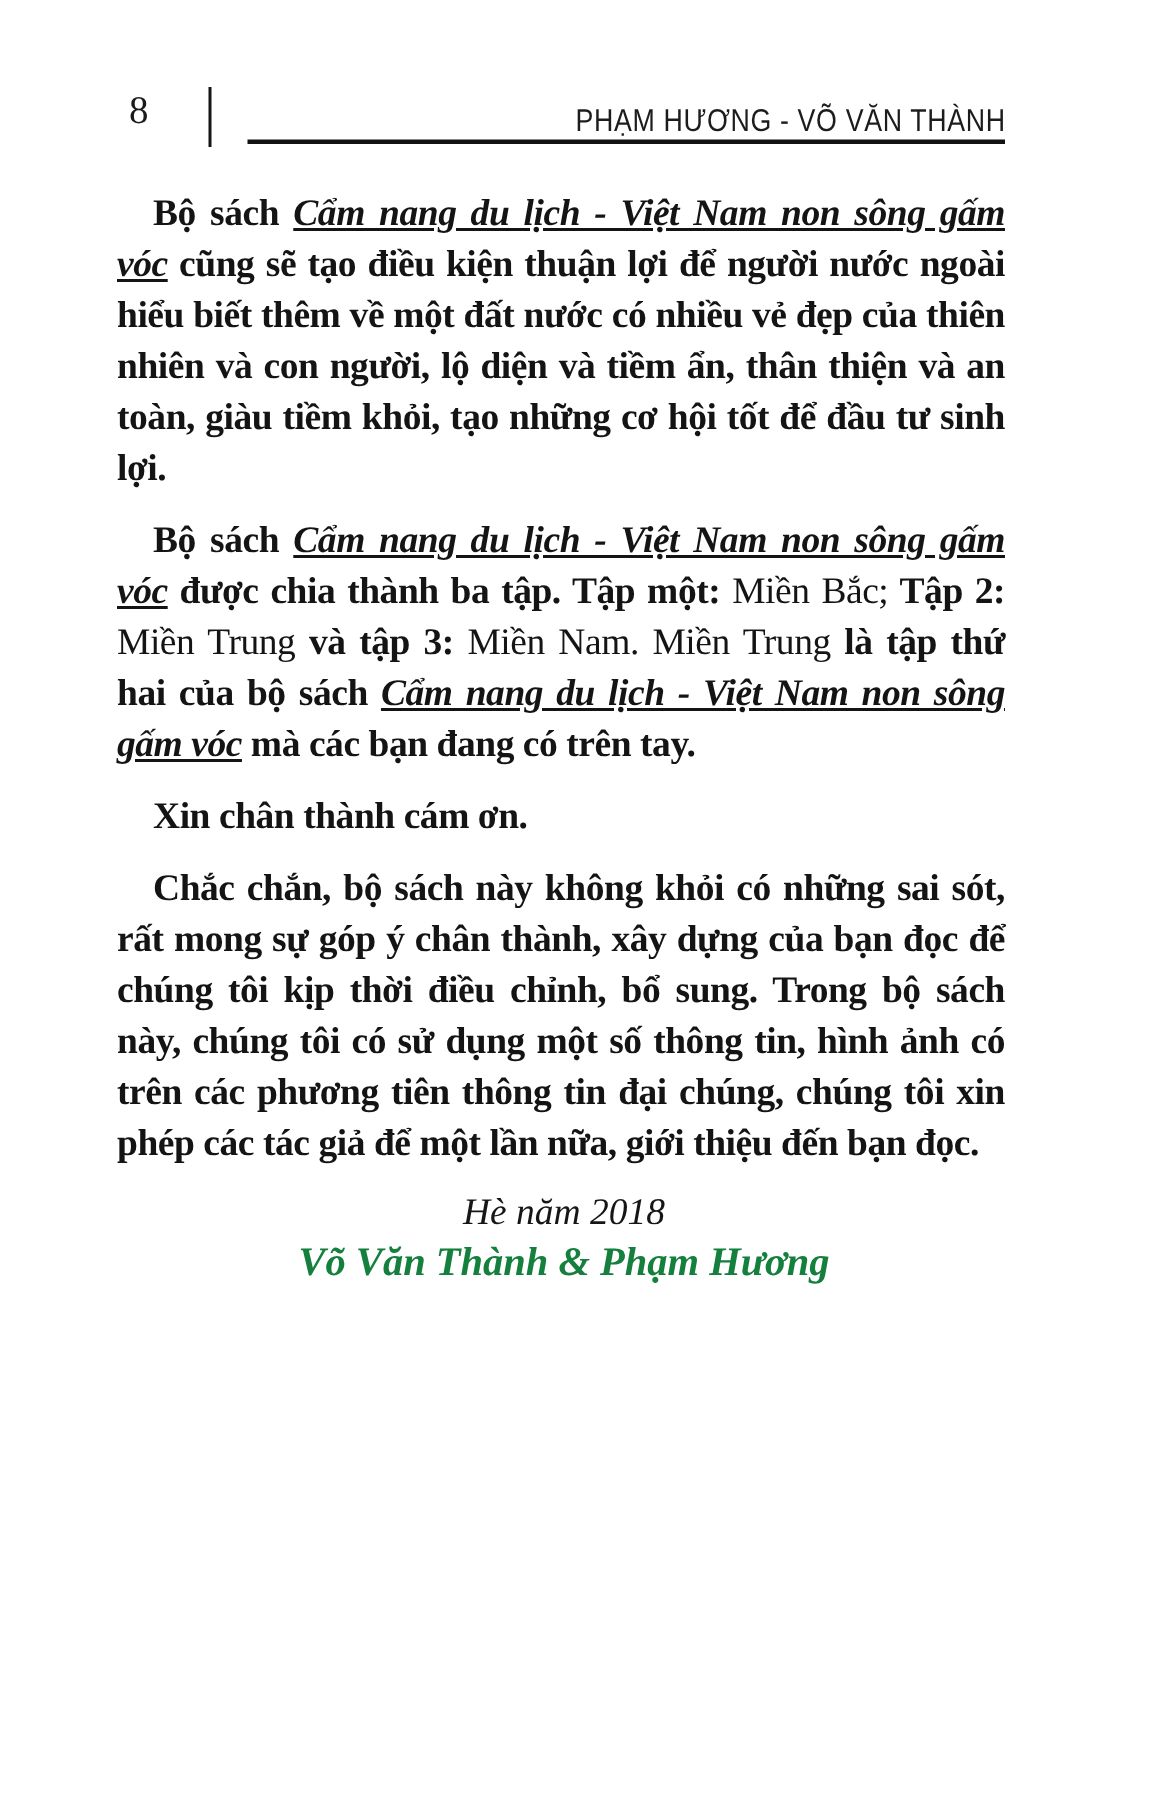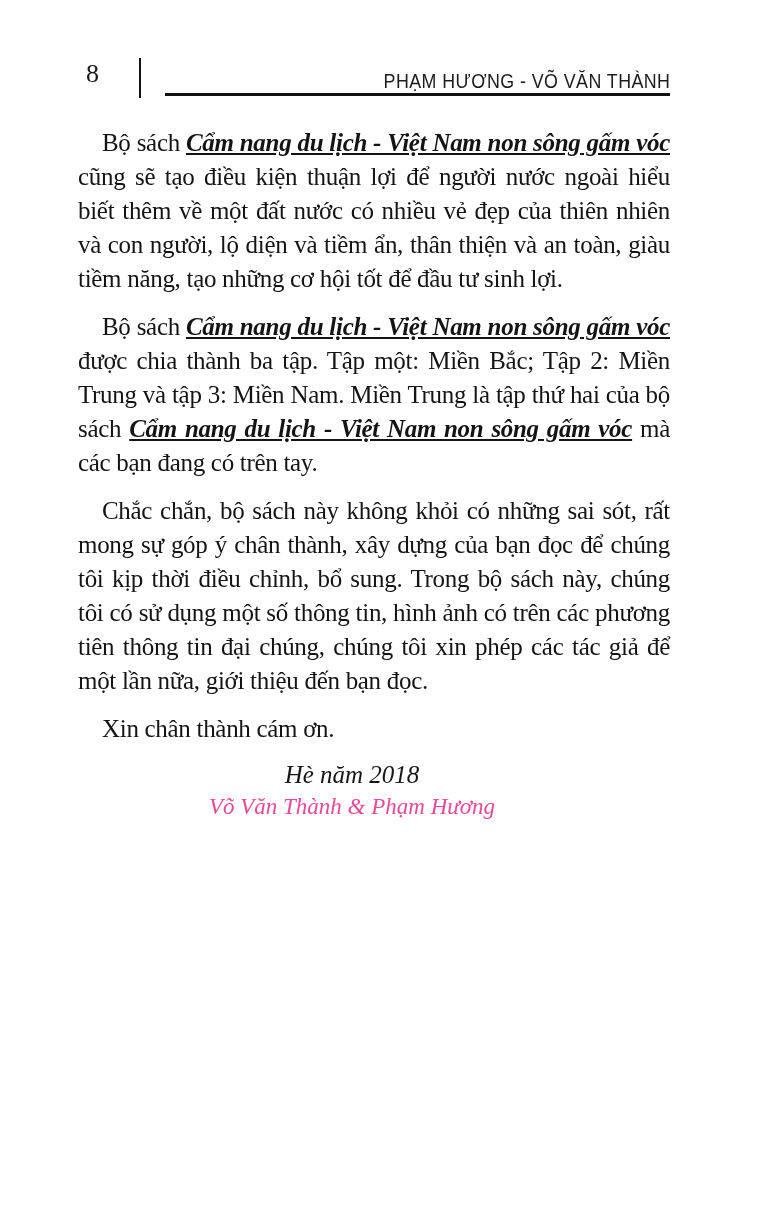--- a/index.html
+++ b/index.html
@@ -67,63 +67,63 @@
   }
   p.para {
     margin: 0 0 14px 0;
     font-size: 25px;
     letter-spacing: -0.3px;
     line-height: 34px;
     text-align: justify;
     text-indent: 24px;
     color: #141414;
   }
-  .rm { font-style: normal; font-weight: normal; }
+  .rm { font-style: normal; font-weight: bold; }
   .it { }
   .bi { font-style: italic; font-weight: bold; text-decoration: underline; }
 
   
   .signature {
     margin-top: 12px;
-    margin-left: 94px;
+    margin-left: 118px;
     width: 360px;
     text-align: center;
   }
   .sig-date {
     font-style: italic;
     font-size: 25px;
     line-height: 30px;
     color: #161616;
   }
   .sig-authors {
     font-style: italic;
-    font-weight: normal;
-    font-size: 23px;
+    font-weight: bold;
+    font-size: 27px;
     line-height: 34px;
-    color: #ec4899;
+    color: #15803d;
   }
 </style>
 </head>
 <body>
 
 <div class="page">
 
   <div>
     <div class="page-number">8</div>
     <div class="header-divider-bar"></div>
     <div class="running-title">PHẠM HƯƠNG - VÕ VĂN THÀNH</div>
     <div class="header-rule"></div>
   </div>
 
   <div class="main">
     <div id="paragraphs">
-        <p class="para"><span class="rm">Bộ sách </span><span class="bi">Cẩm nang du lịch - Việt Nam non sông gấm vóc</span><span class="rm"> cũng sẽ tạo điều kiện thuận lợi để người nước ngoài hiểu biết thêm về một đất nước có nhiều vẻ đẹp của thiên nhiên và con người, lộ diện và tiềm ẩn, thân thiện và an toàn, giàu tiềm năng, tạo những cơ hội tốt để đầu tư sinh lợi.</span></p>
+        <p class="para"><span class="rm">Bộ sách </span><span class="bi">Cẩm nang du lịch - Việt Nam non sông gấm vóc</span><span class="rm"> cũng sẽ tạo điều kiện thuận lợi để người nước ngoài hiểu biết thêm về một đất nước có nhiều vẻ đẹp của thiên nhiên và con người, lộ diện và tiềm ẩn, thân thiện và an toàn, giàu tiềm khỏi, tạo những cơ hội tốt để đầu tư sinh lợi.</span></p>
         <p class="para"><span class="rm">Bộ sách </span><span class="bi">Cẩm nang du lịch - Việt Nam non sông gấm vóc</span><span class="rm"> được chia thành ba tập. Tập một: </span><span class="it">Miền Bắc;</span><span class="rm"> Tập 2: </span><span class="it">Miền Trung</span><span class="rm"> và tập 3: </span><span class="it">Miền Nam. Miền Trung</span><span class="rm"> là tập thứ hai của bộ sách </span><span class="bi">Cẩm nang du lịch - Việt Nam non sông gấm vóc</span><span class="rm"> mà các bạn đang có trên tay.</span></p>
+        <p class="para"><span class="rm">Xin chân thành cám ơn.</span></p>
         <p class="para"><span class="rm">Chắc chắn, bộ sách này không khỏi có những sai sót, rất mong sự góp ý chân thành, xây dựng của bạn đọc để chúng tôi kịp thời điều chỉnh, bổ sung. Trong bộ sách này, chúng tôi có sử dụng một số thông tin, hình ảnh có trên các phương tiên thông tin đại chúng, chúng tôi xin phép các tác giả để một lần nữa, giới thiệu đến bạn đọc.</span></p>
-        <p class="para"><span class="rm">Xin chân thành cám ơn.</span></p>
       </div>
 
     <div class="signature">
       <div class="sig-date">Hè năm 2018</div>
       <div class="sig-authors">Võ Văn Thành &amp; Phạm Hương</div>
     </div>
   </div>
 
 </div>
 

